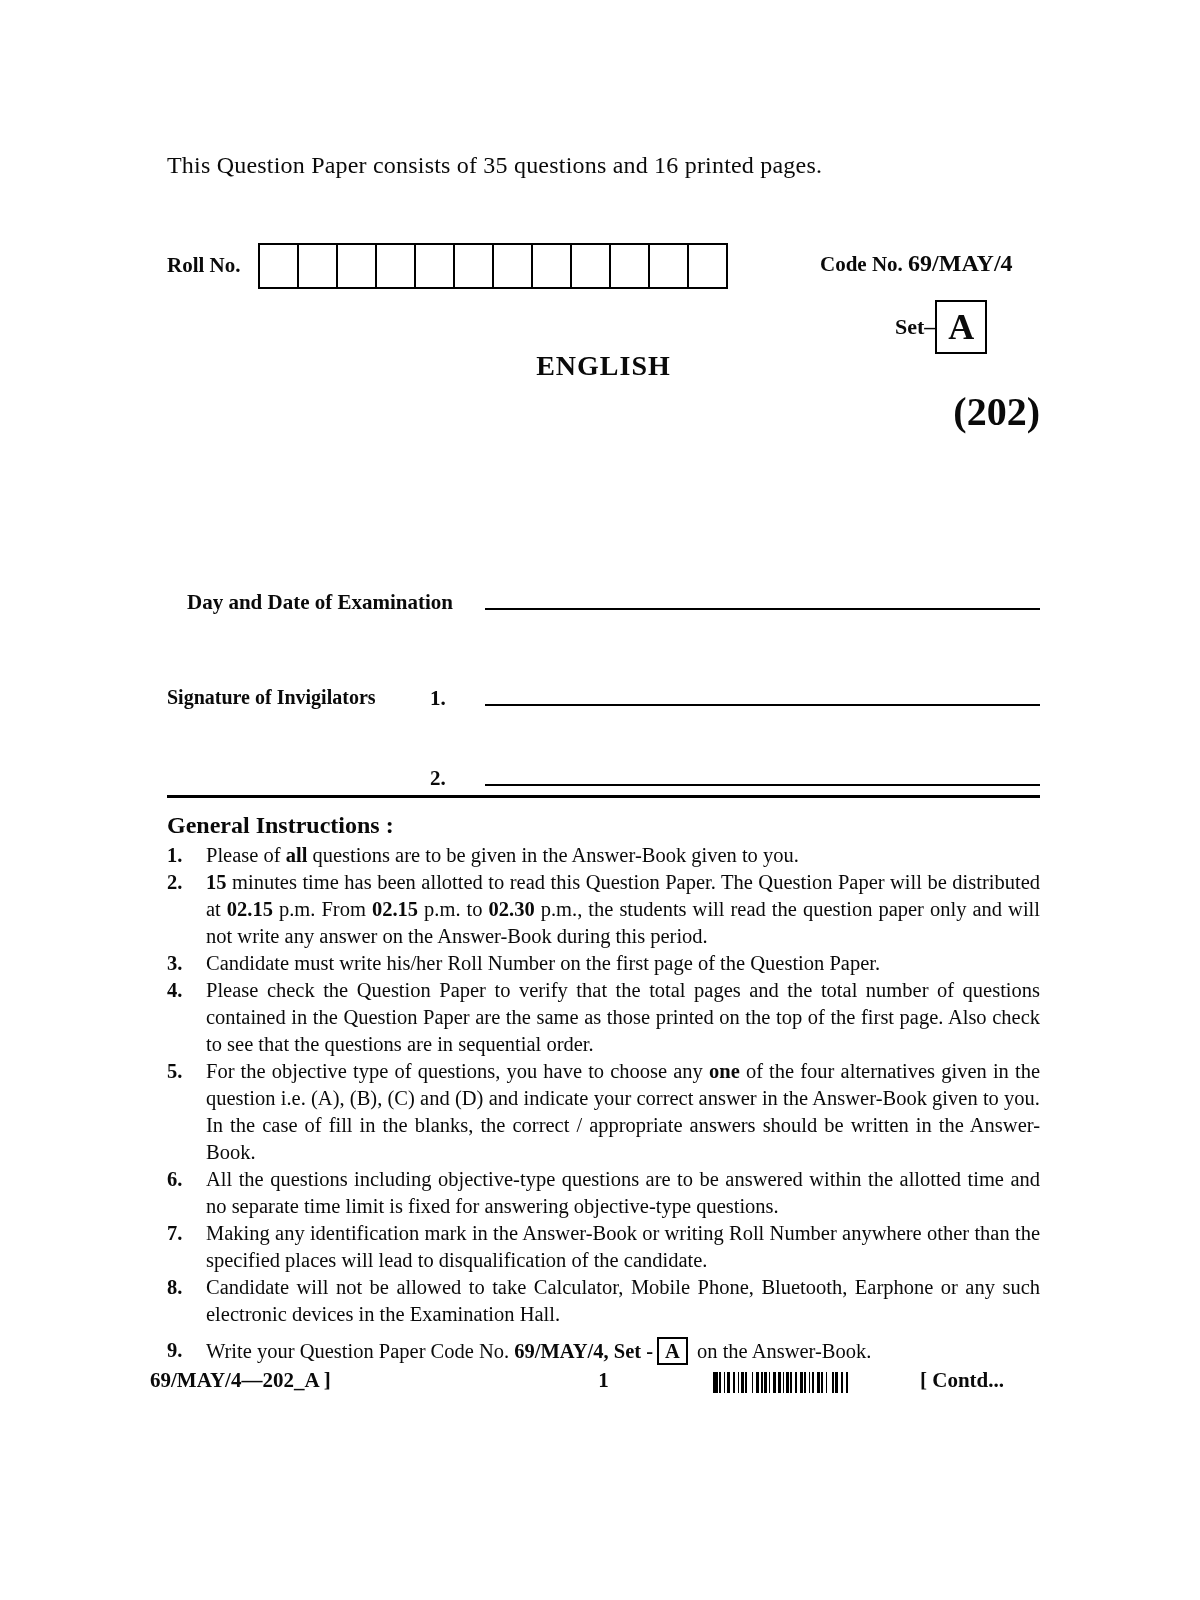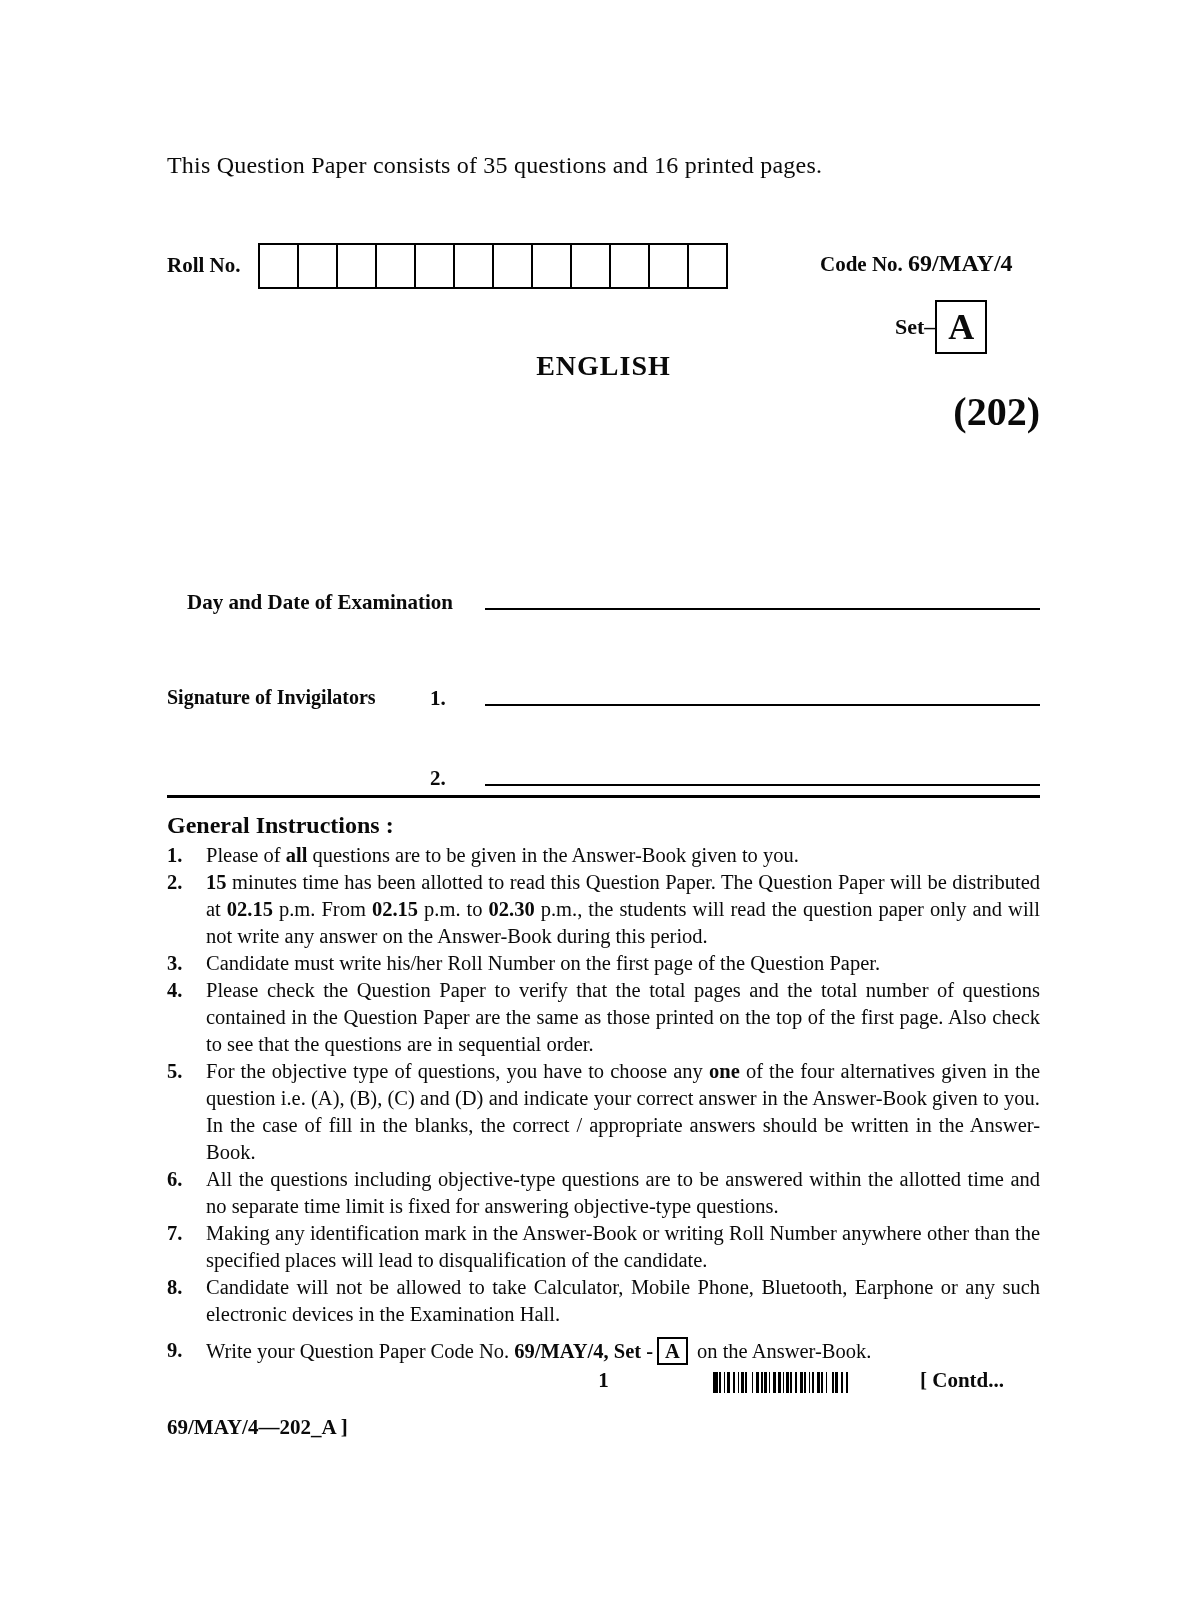--- a/index.html
+++ b/index.html
@@ -80,21 +80,21 @@
   .boxed-letter {
     display: inline-block;
     border: 2px solid #000;
     padding: 0 6px;
     margin: 0 4px;
     font-weight: bold;
     line-height: 24px;
   }
 
   
-  #footer-left { left: 167px; top: 1368px; font-size: 21px; font-weight: bold; margin-top: 47px; }
+  #footer-left { left: 150px; top: 1368px; font-size: 21px; font-weight: bold; }
   #footer-page { left: 167px; top: 1368px; width: 873px; text-align: center; font-size: 21px; font-weight: bold; }
   #barcode { left: 713px; top: 1372px; width: 213px; height: 21px; display: flex; align-items: stretch; }
   #barcode .bar-b { background: #000; }
   #barcode .bar-w { background: #fff; }
   #footer-right { left: 920px; top: 1368px; width: 120px; text-align: left; font-size: 21px; font-weight: bold; white-space: nowrap; }
 </style>
 </head>
 <body>
 
 <div class="abs" id="header-note">This Question Paper consists of 35 questions and 16 printed pages.</div>

